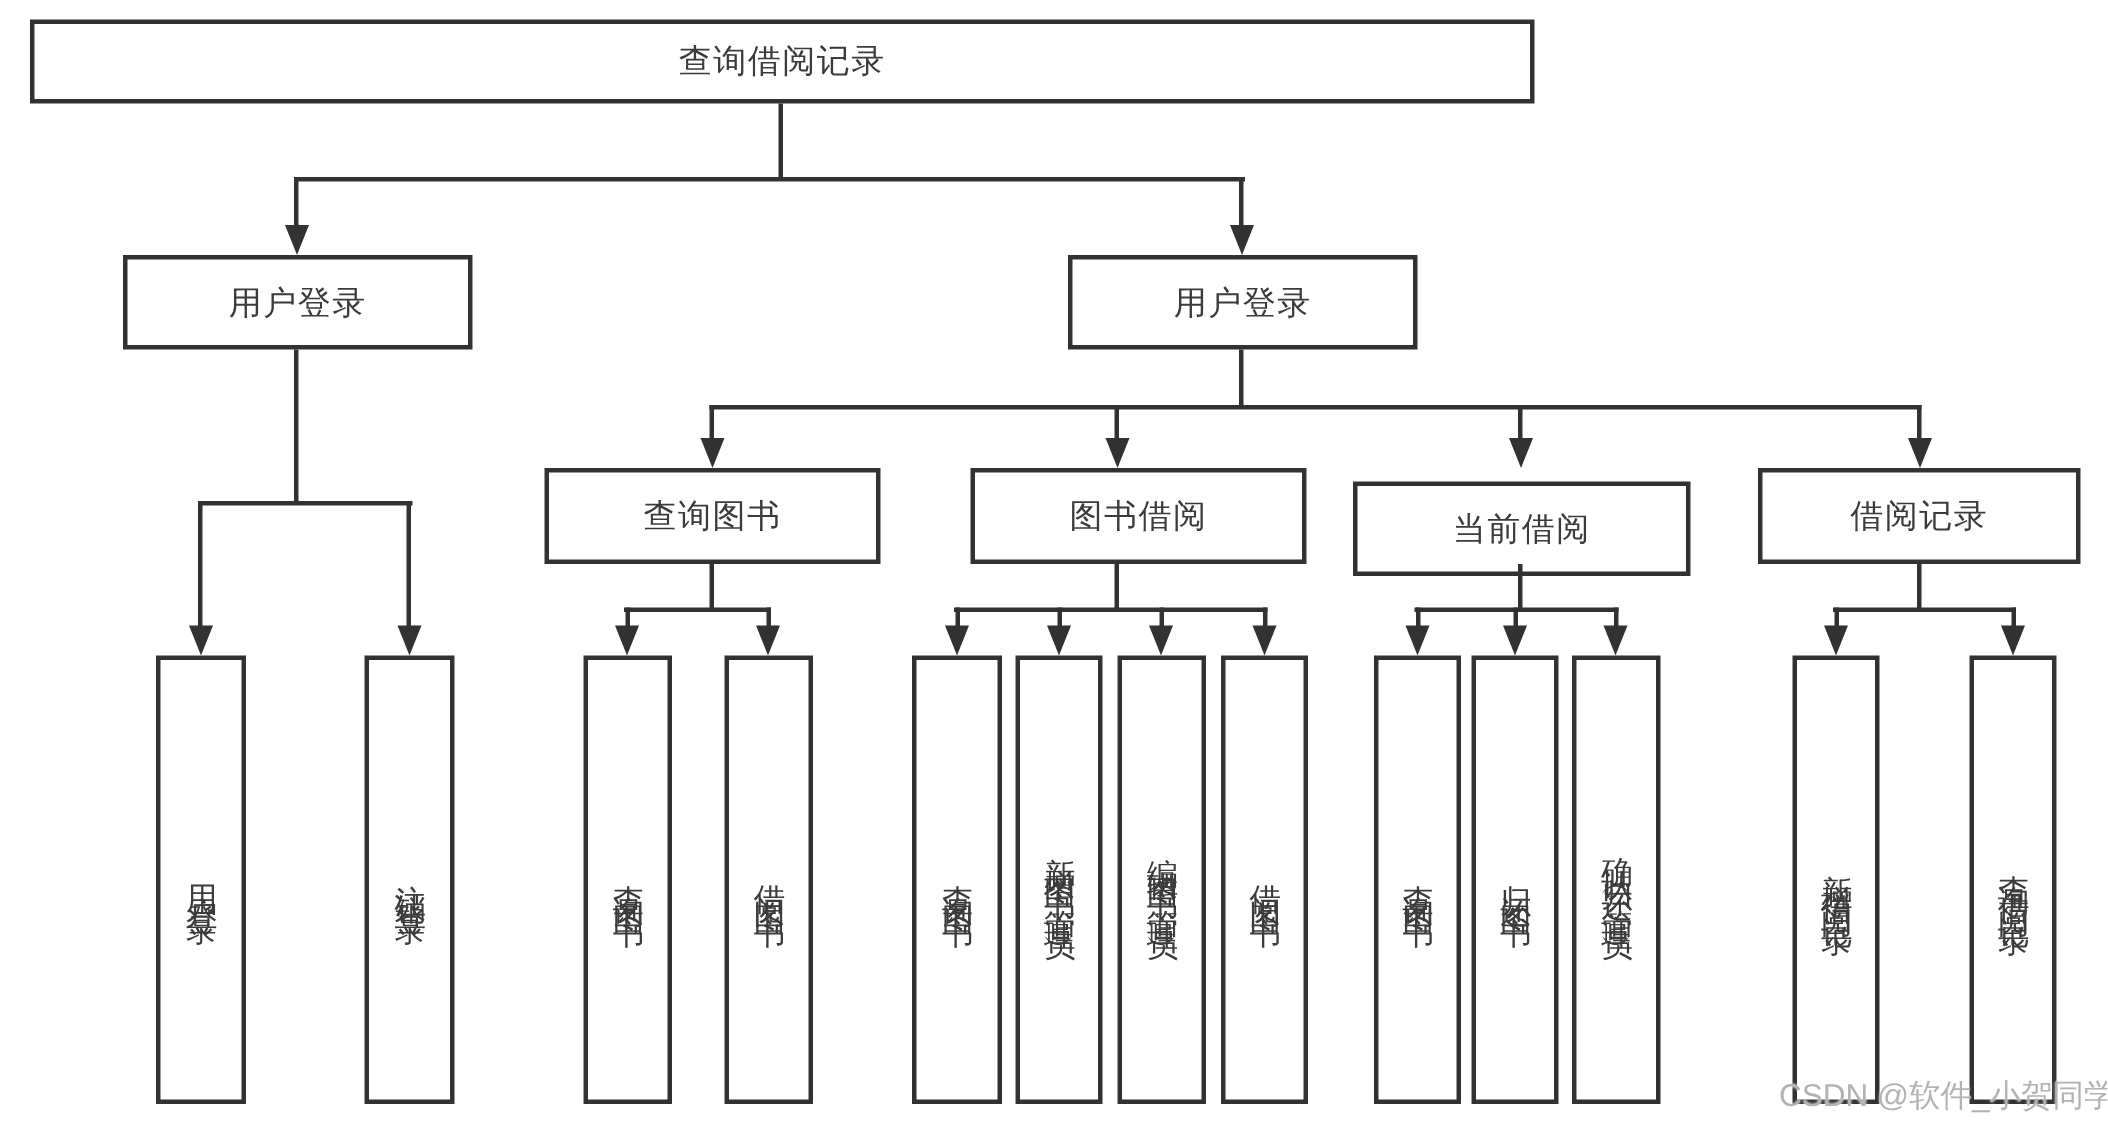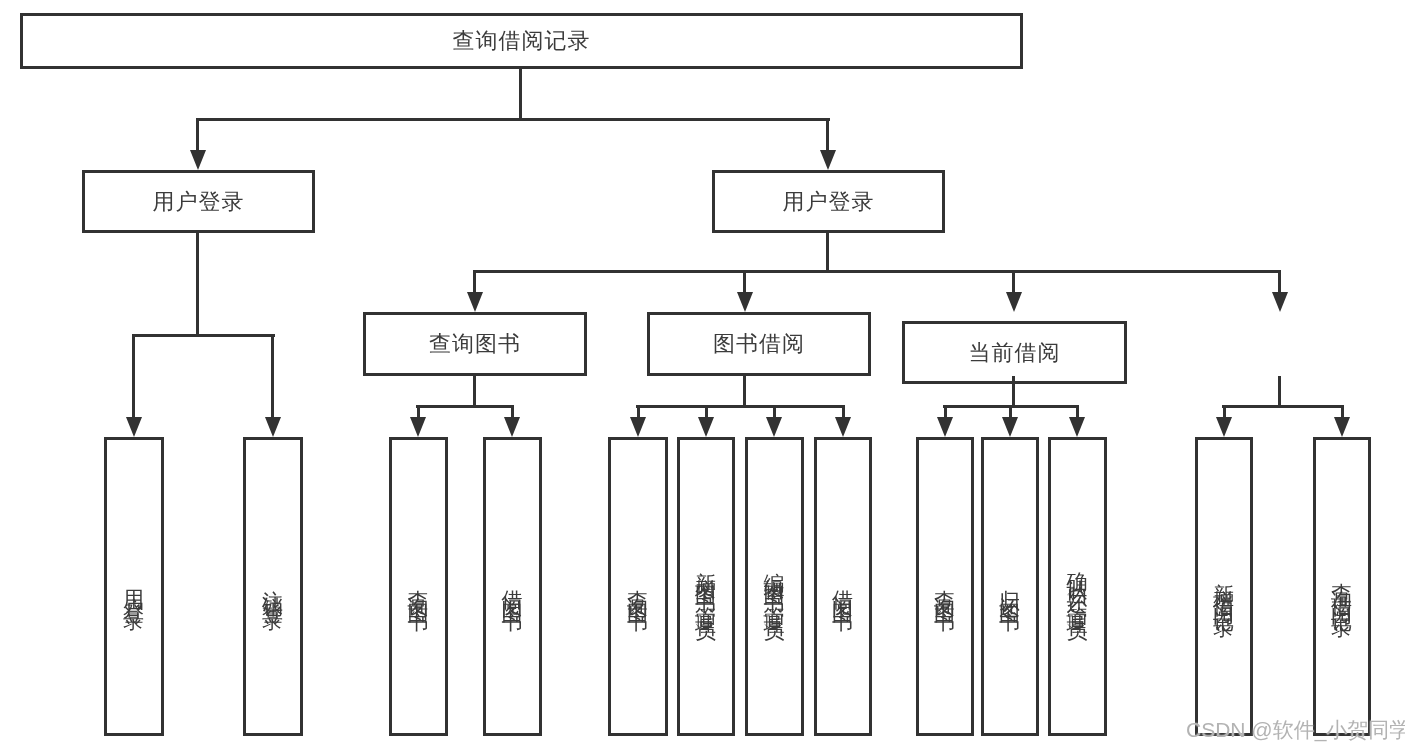--- a/index.html
+++ b/index.html
@@ -93,20 +93,23 @@
 
   <div class="box box-h" style="left:363px;top:312px;width:224px;height:64px;">
     <span>查询图书</span>
   </div>
   <div class="box box-h" style="left:647px;top:312px;width:224px;height:64px;font-family:Liberation Mono, monospace;">
     <span>图书借阅</span>
   </div>
   <div class="box box-h" style="left:902px;top:321px;width:225px;height:63px;">
     <span>当前借阅</span>
   </div>
+  <div class="box box-h" style="left:1172px;top:312px;width:215px;height:64px;">
+    <span>借阅记录</span>
+  </div>
 
   <div class="vline" style="left:473px;top:376px;height:31px;"></div>
   <div class="hline" style="left:416px;top:405px;width:98px;"></div>
   <div class="vline" style="left:417px;top:405px;height:15px;"></div>
   <div class="arr" style="left:410px;top:417px;"></div>
   <div class="vline" style="left:511px;top:405px;height:15px;"></div>
   <div class="arr" style="left:504px;top:417px;"></div>
 
   <div class="vline" style="left:743px;top:376px;height:31px;"></div>
   <div class="hline" style="left:636px;top:405px;width:209px;"></div>

